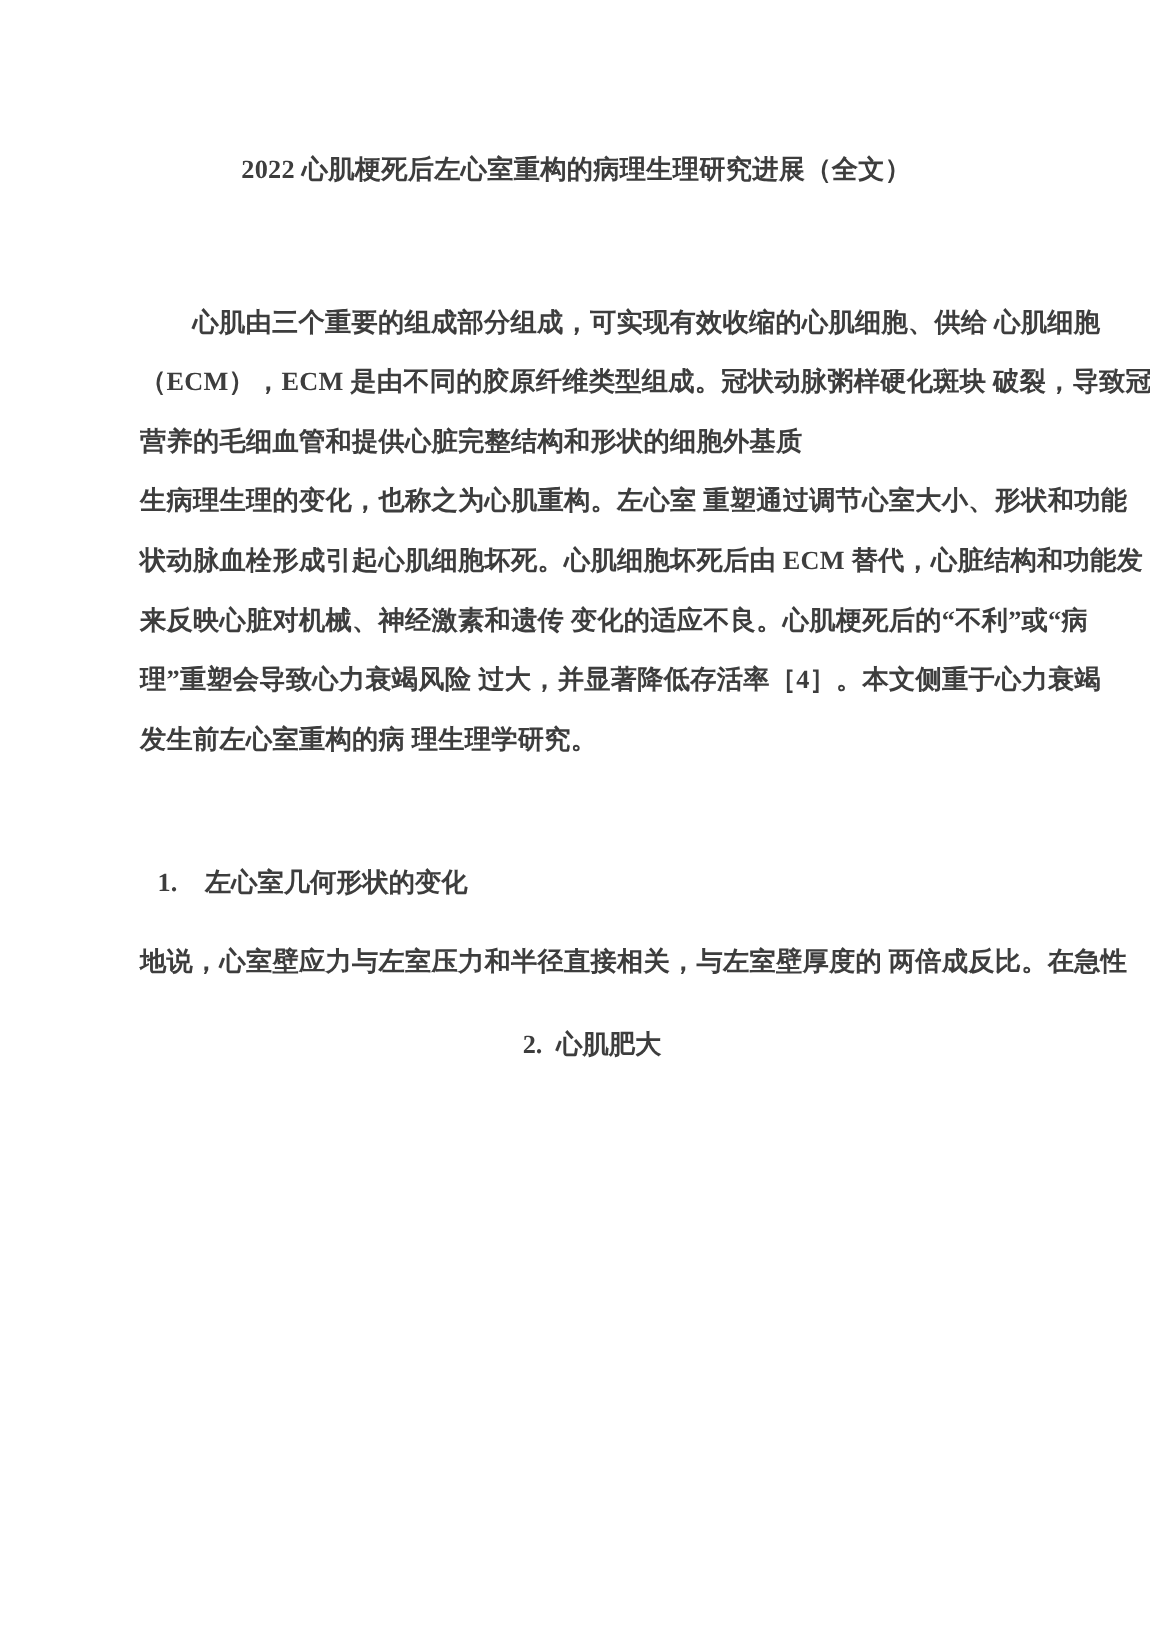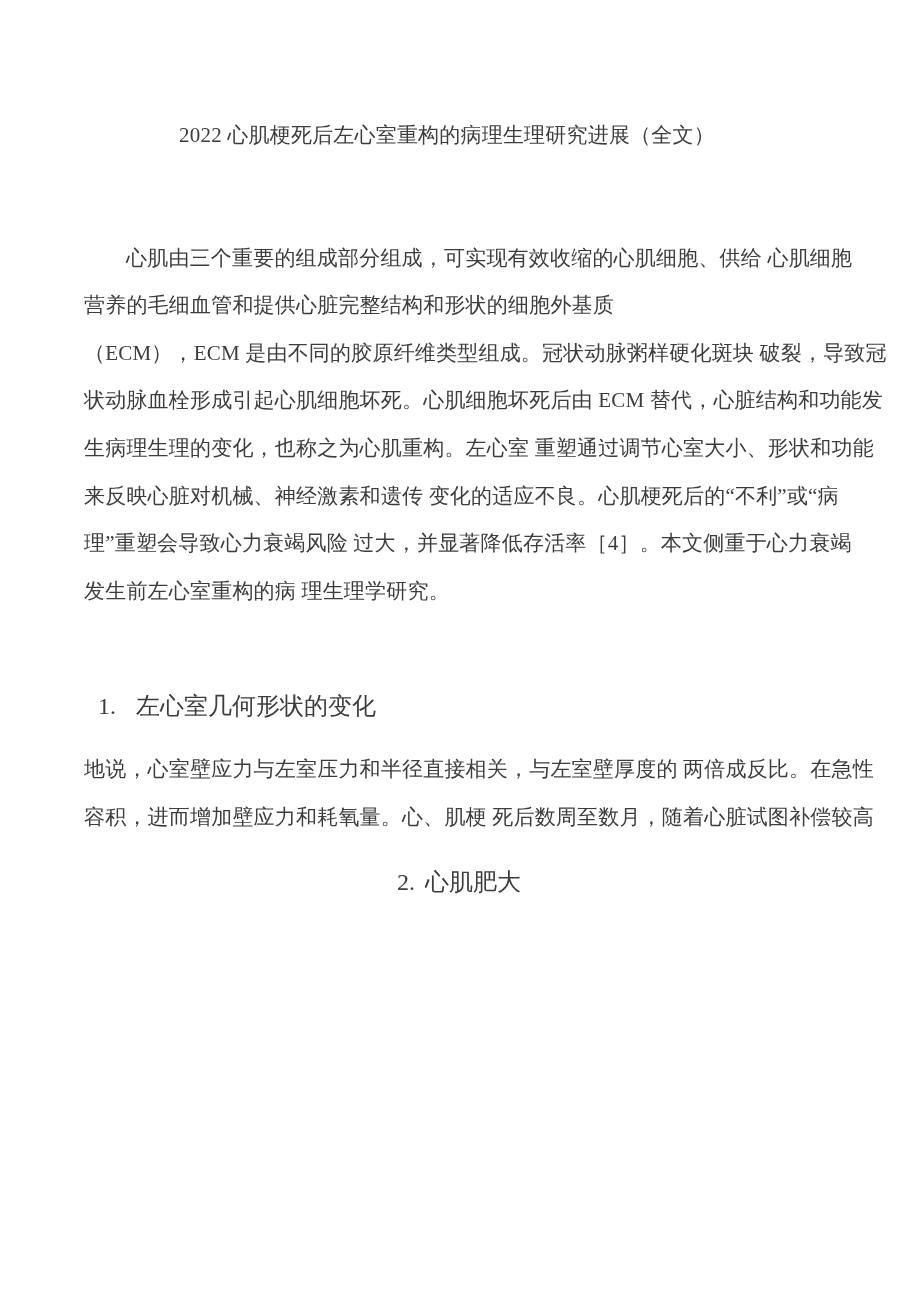--- a/index.html
+++ b/index.html
@@ -10,38 +10,39 @@
     .page {
       position: relative;
       width: 920px;
       height: 1302px;
       background: #ffffff;
       overflow: hidden;
       font-family: "Liberation Serif", "DejaVu Serif", serif;
       color: #3d3d3d;
     }
     .content {
-      padding: 112px 110px 0 84px;
+      padding: 112px 110px 0 112px;
+      font-weight: bold;
     }
     .line {
       font-size: 21px;
       line-height: 47.6px;
       white-space: nowrap;
       letter-spacing: 0.2px;
     }
     .title {
       text-align: center;
       white-space: nowrap;
       margin-bottom: 75px;
     }
     .indent {
       text-indent: 42px;
     }
     .heading {
-      font-size: 24px;
+      font-size: 21px;
       line-height: 47.6px;
       margin-left: 14px;
       white-space: nowrap;
     }
     .heading .hnum {
       display: inline-block;
       width: 38px;
     }
     .heading-1 { margin-top: 68px; }
     .para-2    { margin-top: 15px; }
@@ -50,36 +51,35 @@
 </head>
 <body>
 
 <div class="page">
   <div class="content">
 
     <div class="line title">2022 心肌梗死后左心室重构的病理生理研究进展（全文）</div>
 
     <div class="para para-1">
       <div class="line indent">心肌由三个重要的组成部分组成，可实现有效收缩的心肌细胞、供给 心肌细胞</div>
+      <div class="line">（ECM），ECM 是由不同的胶原纤维类型组成。冠状动脉粥样硬化斑块 破裂，导致冠</div>
       <div class="line">营养的毛细血管和提供心脏完整结构和形状的细胞外基质</div>
-      <div class="line">（ECM），ECM 是由不同的胶原纤维类型组成。冠状动脉粥样硬化斑块 破裂，导致冠</div>
+      <div class="line">生病理生理的变化，也称之为心肌重构。左心室 重塑通过调节心室大小、形状和功能</div>
       <div class="line">状动脉血栓形成引起心肌细胞坏死。心肌细胞坏死后由 ECM 替代，心脏结构和功能发</div>
-      <div class="line">生病理生理的变化，也称之为心肌重构。左心室 重塑通过调节心室大小、形状和功能</div>
       <div class="line">来反映心脏对机械、神经激素和遗传 变化的适应不良。心肌梗死后的“不利”或“病</div>
       <div class="line">理”重塑会导致心力衰竭风险 过大，并显著降低存活率［4］。本文侧重于心力衰竭</div>
       <div class="line">发生前左心室重构的病 理生理学研究。</div>
     </div>
 
     <div class="heading heading-1">
       <span class="hnum">1.</span><span>左心室几何形状的变化</span>
     </div>
 
     <div class="para para-2">
       <div class="line">地说，心室壁应力与左室压力和半径直接相关，与左室壁厚度的 两倍成反比。在急性</div>
-      <div class="line">容积，进而增加壁应力和耗氧量。心、肌梗 死后数周至数月，随着心脏试图补偿较高</div>
     </div>
 
     <div class="heading heading-2">
       <span class="hnum">2.</span><span>心肌肥大</span>
     </div>
 
   </div>
 </div>
 
 </body></html>

